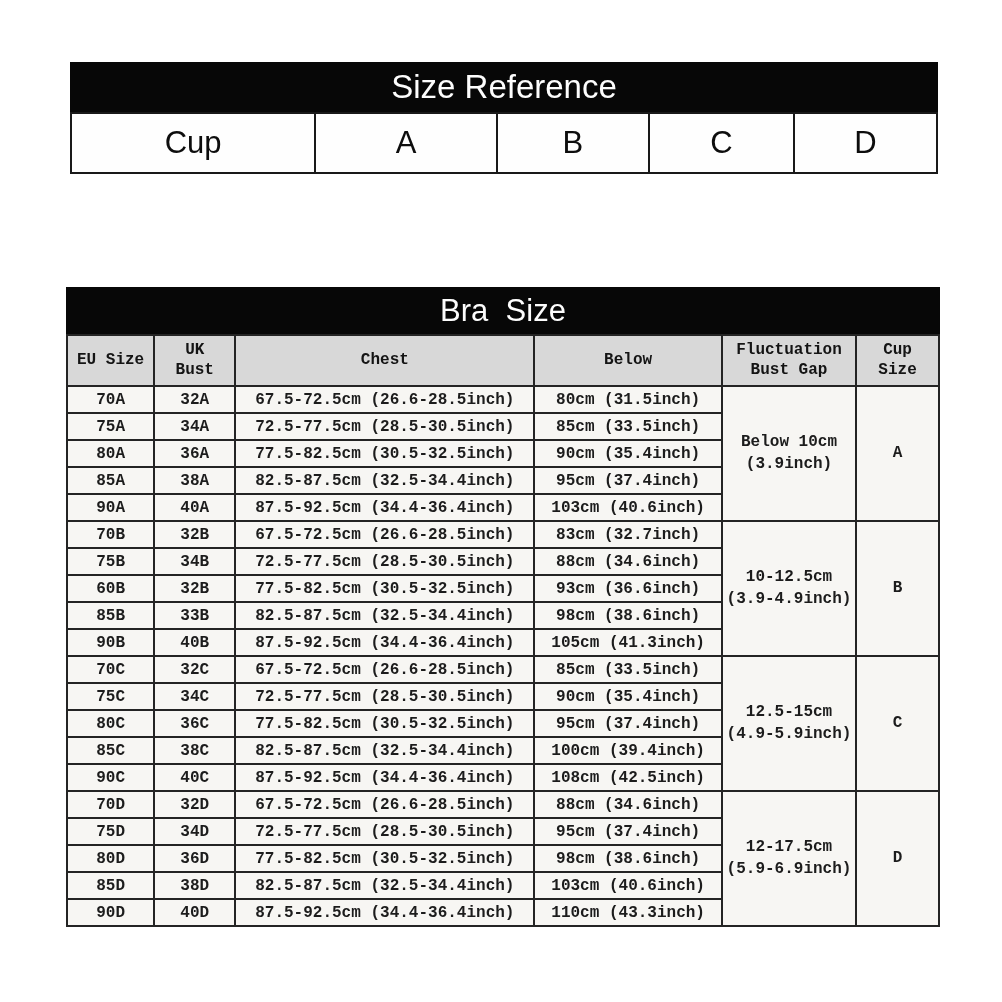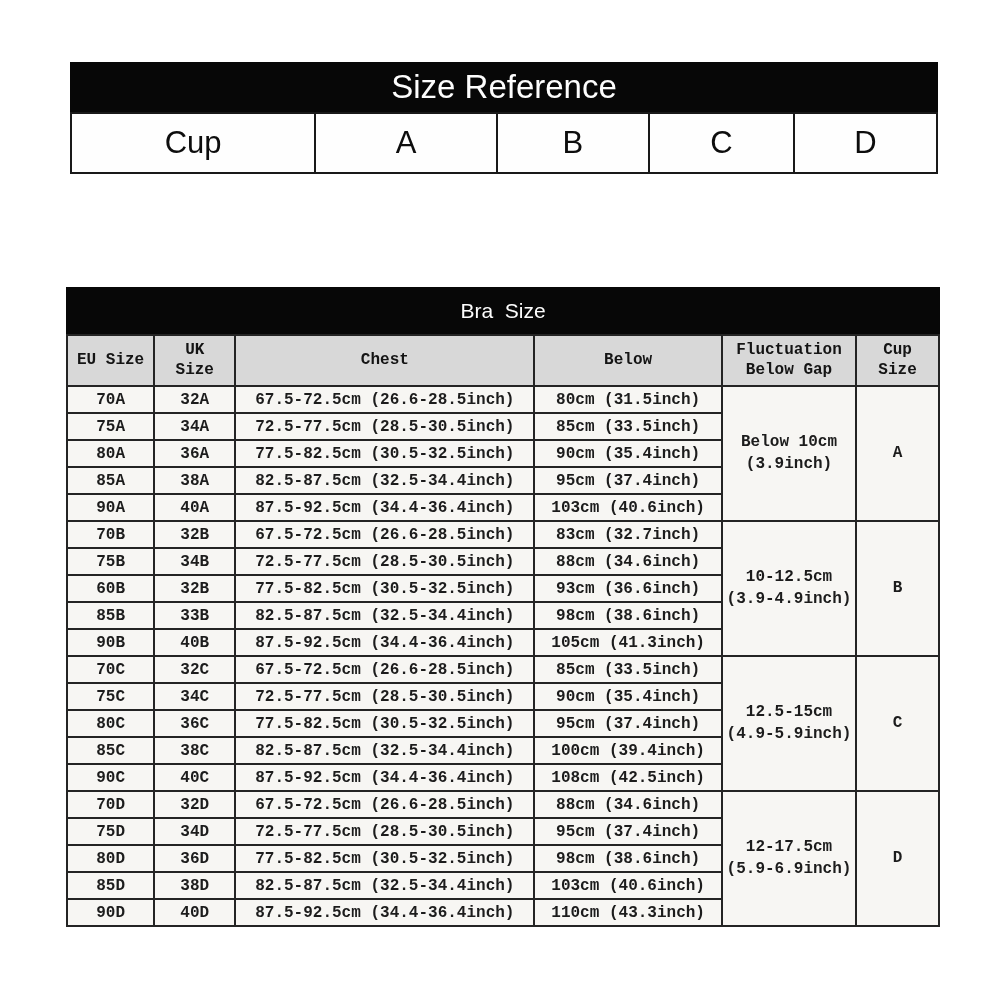--- a/index.html
+++ b/index.html
@@ -17,21 +17,21 @@
   .t1 table{width:100%;border-collapse:collapse;table-layout:fixed;}
   .t1 td{
     border:2px solid #191919;background:#fefefe;text-align:center;
     vertical-align:middle;color:#0d0d0d;padding:0;
   }
   .cup-row td{height:58px;font-size:31px;}
   .fit-row td{height:107px;font-size:30px;}
   .fit-row .fit-line{line-height:51px;}
   
   .t2{position:absolute;left:66px;top:287px;width:874px;}
-  .t2-bar{height:47px;line-height:47px;font-size:21px;white-space:pre;}
+  .t2-bar{height:47px;line-height:47px;font-size:31px;white-space:pre;}
   .t2 table{
     width:100%;border-collapse:collapse;table-layout:fixed;
     font-family:Liberation Mono, monospace;font-weight:bold;color:#1c1c1c;
   }
   .t2 th{
     background:#d8d8d8;border:2px solid #242424;font-size:16px;
     line-height:1.2;height:49px;white-space:pre-line;padding:0;
     text-align:center;vertical-align:middle;color:#141414;
   }
   .t2 td{
@@ -74,25 +74,25 @@
         <col style="width:9.3%">
         <col style="width:34.3%">
         <col style="width:21.5%">
         <col style="width:15.4%">
         <col style="width:9.5%">
     </colgroup>
     <thead>
       <tr>
         <th>EU Size</th>
         <th>UK
-Size</th>
+Bust</th>
         <th>Chest</th>
         <th>Below</th>
         <th>Fluctuation
-Below Gap</th>
+Bust Gap</th>
         <th>Cup
 Size</th>
       </tr>
     </thead>
     <tbody>
 
       <tr>
         <td>70A</td>
         <td>32A</td>
         <td>67.5-72.5cm (26.6-28.5inch)</td>

